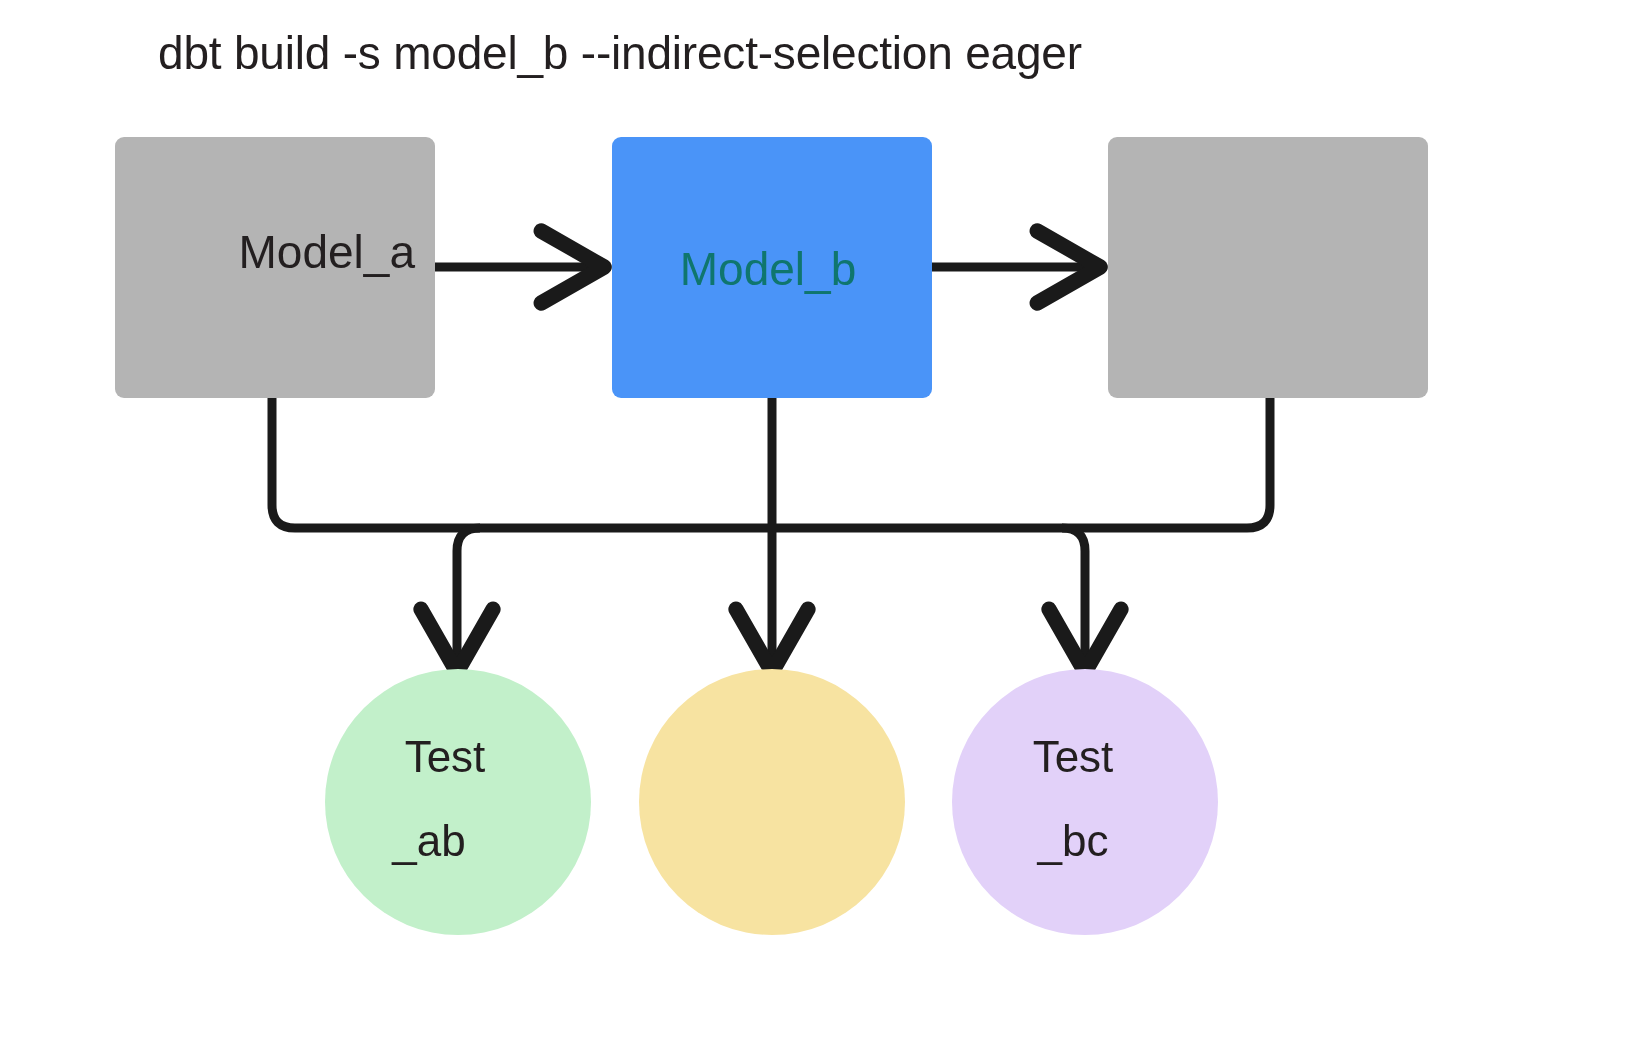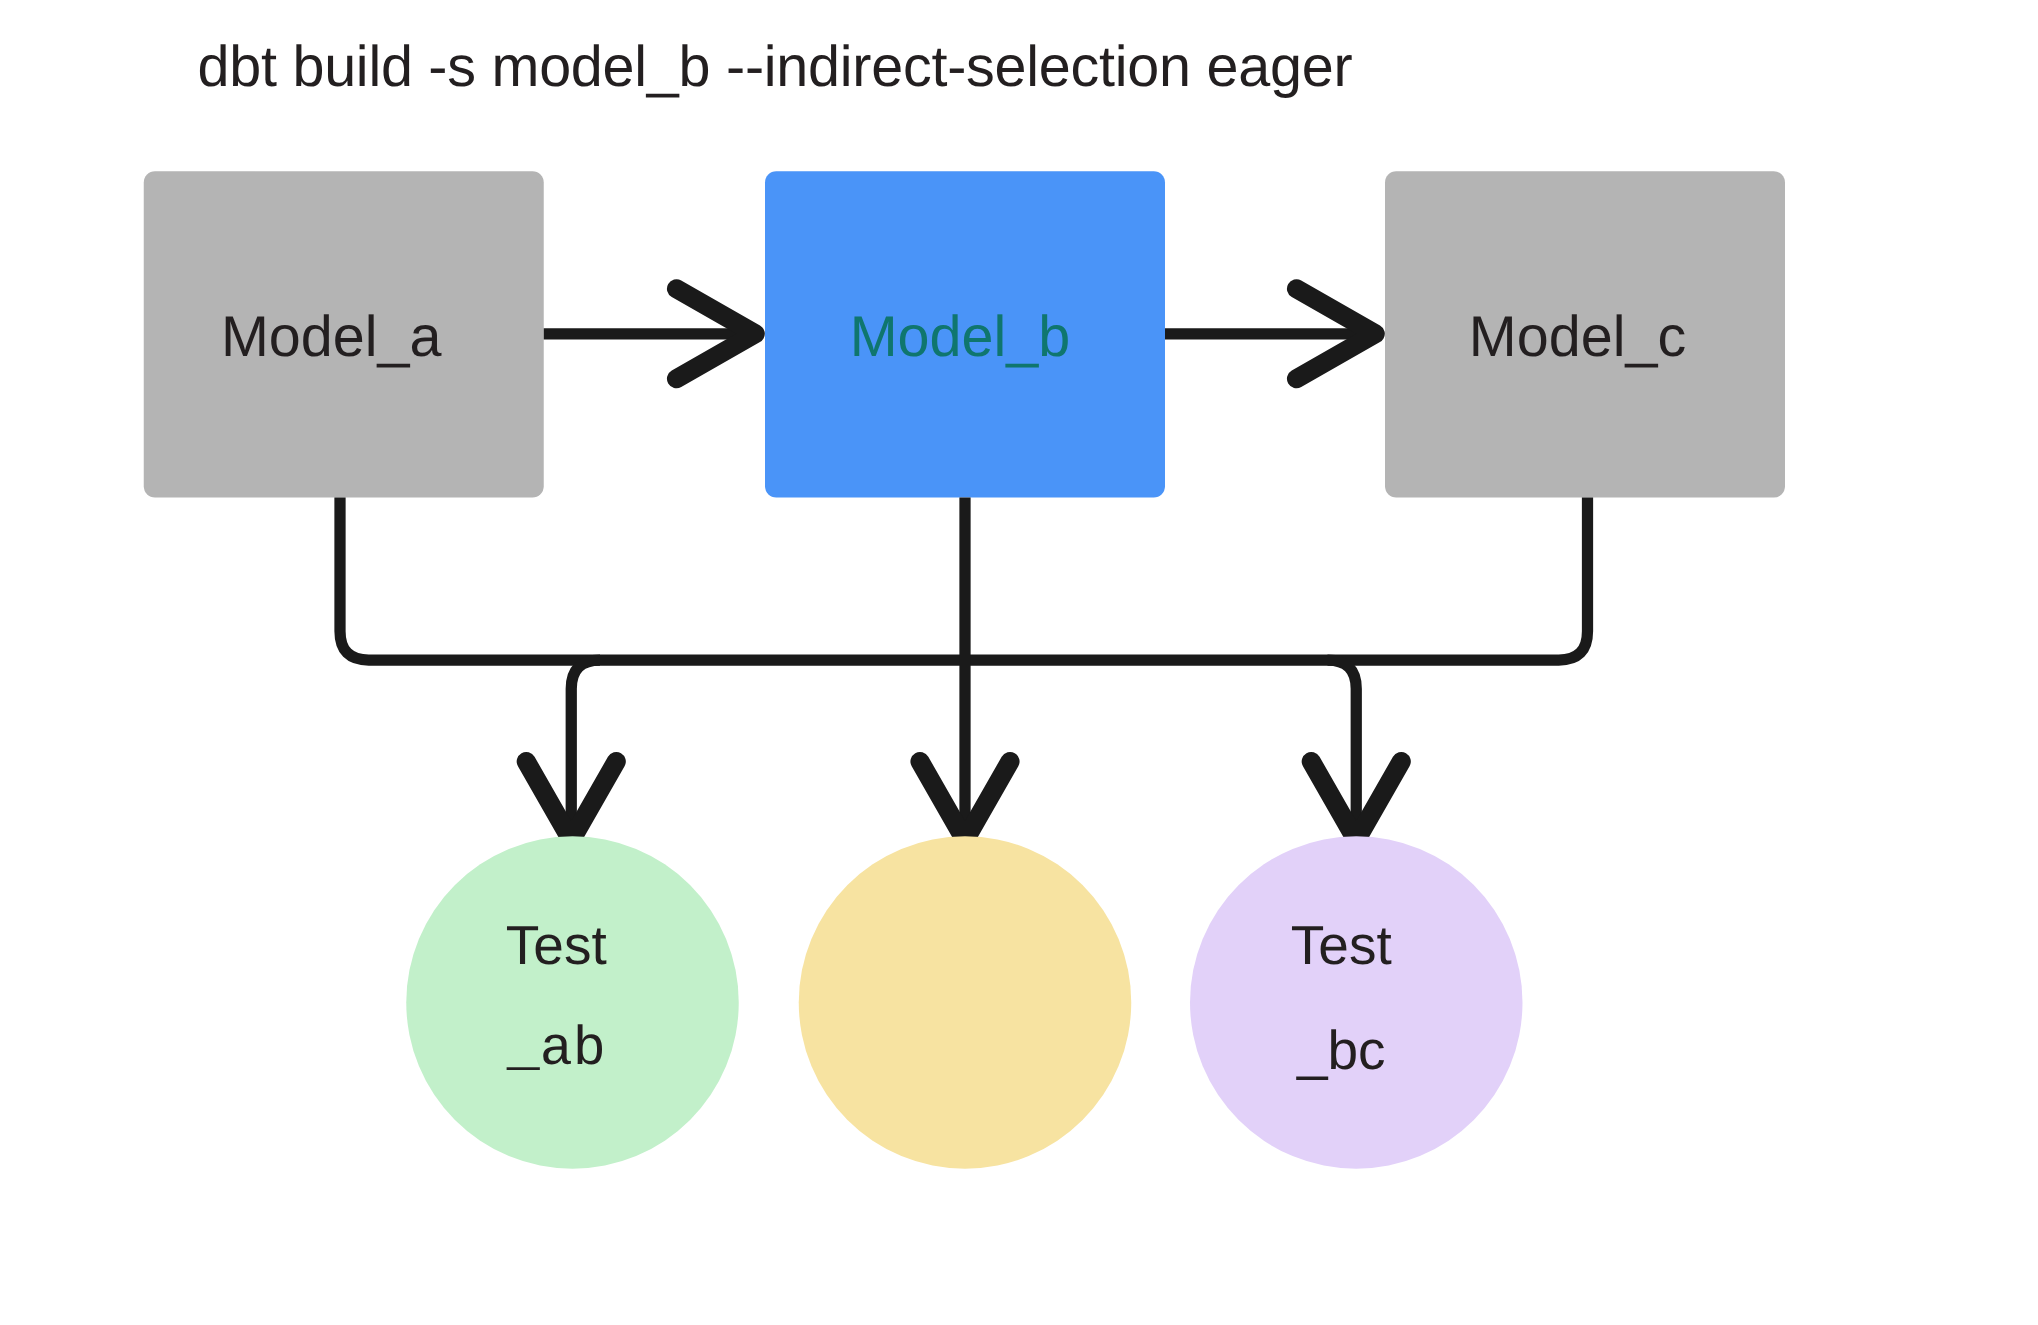--- a/index.html
+++ b/index.html
@@ -96,26 +96,25 @@
       <circle cx="458" cy="802" r="133" fill="#c2f0ca"></circle>
     </g>
     <g>
       <circle cx="772" cy="802" r="133" fill="#f7e3a1"></circle>
     </g>
     <g>
       <circle cx="1085" cy="802" r="133" fill="#e2d1f9"></circle>
     </g>
   </svg>
 
-  <div class="node-label model-label" style="left:115px; top:245px; width:300px;">Model_a</div>
+  <div class="node-label model-label" style="left:115px; top:228px; width:300px;text-align:right;">Model_a</div>
 
   <div class="node-label model-label on-blue" style="left:618px; top:245px; width:300px;">Model_b</div>
 
-  <div class="node-label model-label" style="left:1112px; top:245px; width:300px;">Model_c</div>
 
   <div class="node-label test-label" style="left:340px; top:716px; width:210px;">Test</div>
-  <div class="node-label test-label" style="left:340px; top:800px; width:210px;font-family:Liberation Mono, monospace;">_ab</div>
+  <div class="node-label test-label" style="left:324px; top:800px; width:210px;">_ab</div>
 
 
   <div class="node-label test-label" style="left:968px; top:716px; width:210px;">Test</div>
   <div class="node-label test-label" style="left:968px; top:800px; width:210px;">_bc</div>
 
 </div>
 
 </body></html>

